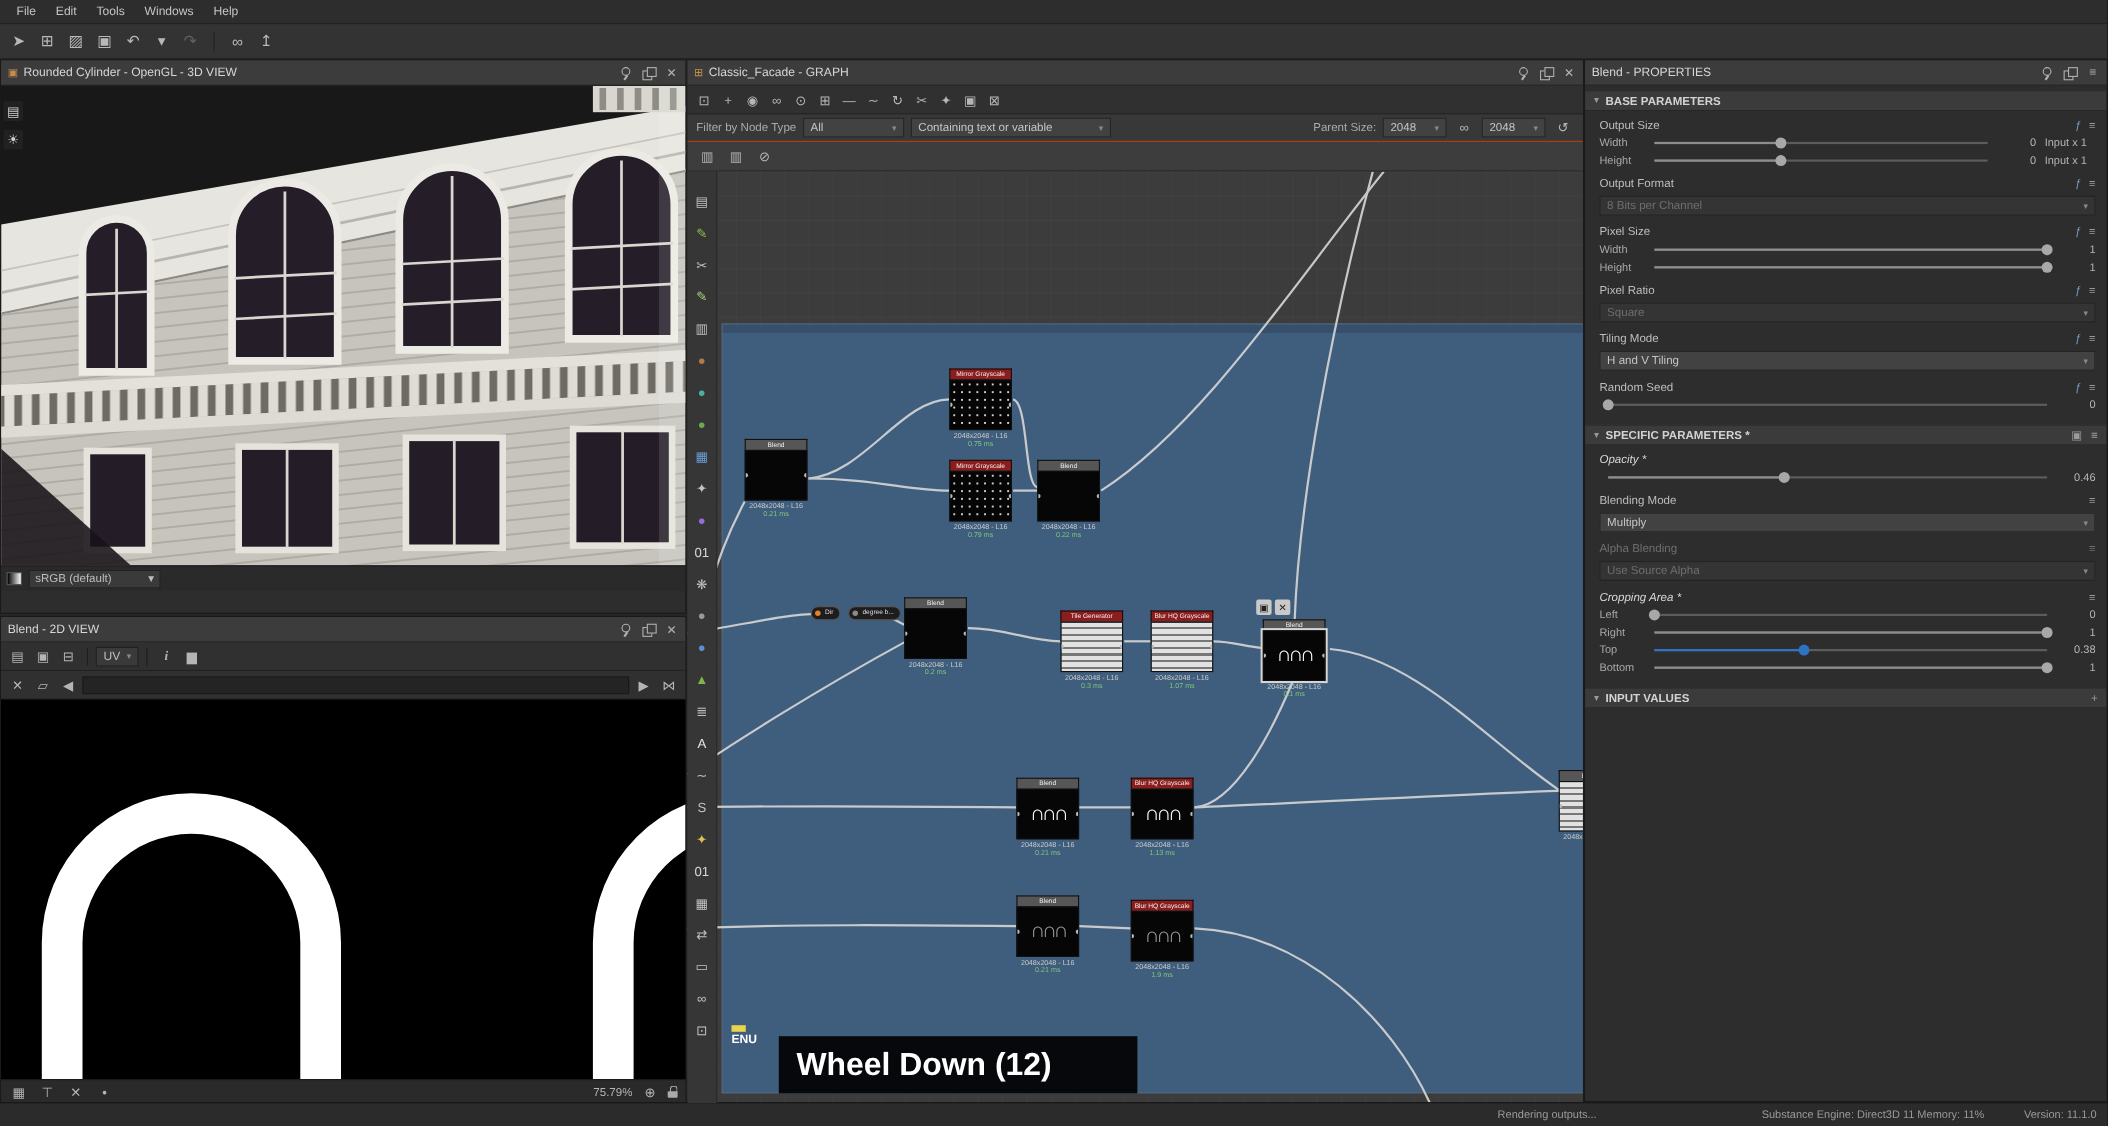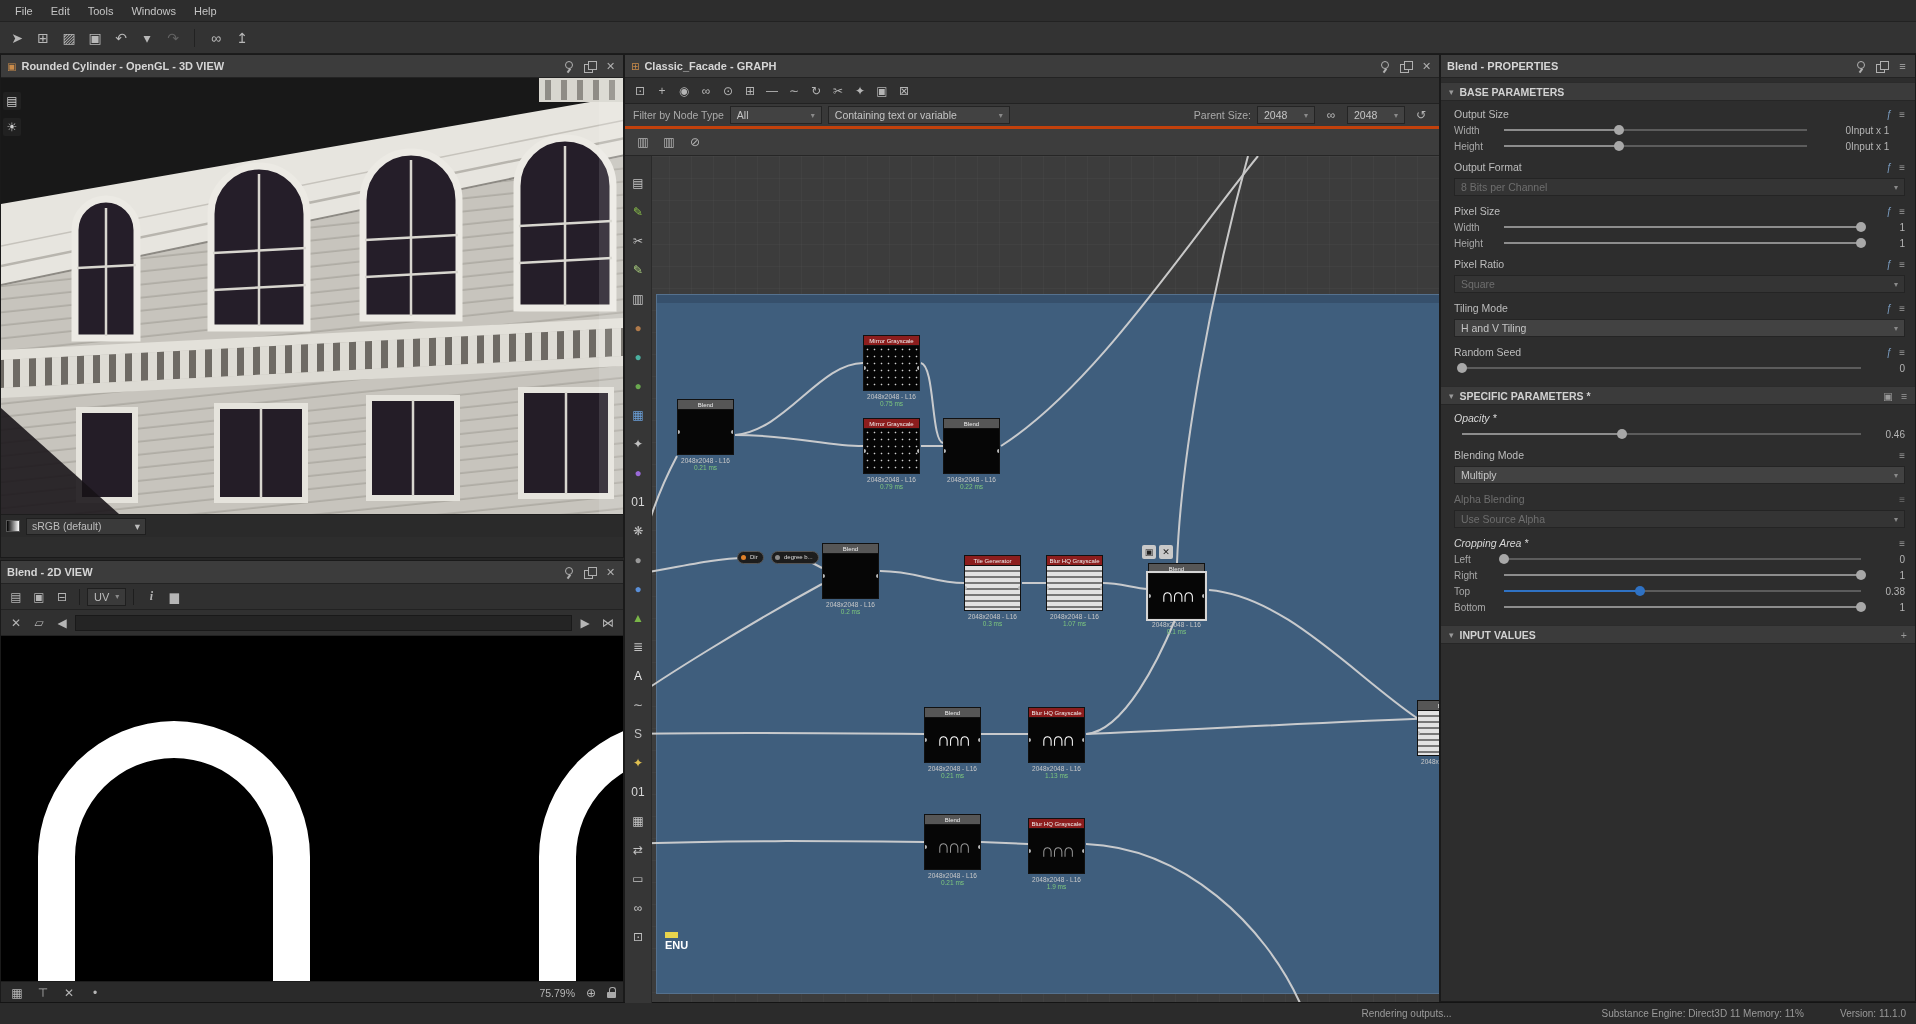--- a/index.html
+++ b/index.html
@@ -12,21 +12,21 @@
   .menu-item{padding:0 9px;line-height:22px;color:#c4c4c4;cursor:default;}
   .main-toolbar{position:absolute;left:0;top:22px;width:100%;height:32px;background:#333333;display:flex;align-items:center;padding-left:6px;border-bottom:1px solid #1c1c1c;gap:4px;}
   .tb-icon{width:22px;height:22px;display:flex;align-items:center;justify-content:center;color:#b8b8b8;font-size:14px;}
   .tb-icon.dim{opacity:.35;}
   .tb-icon.sep{width:1px;height:18px;background:#222;margin:0 6px;}
 
   
   .panel{position:absolute;background:#2d2d2d;border:1px solid #1a1a1a;}
   .panel-title{height:23px;background:#3c3c3c;display:flex;align-items:center;padding:0 6px;border-bottom:1px solid #232323;}
   .pt-icon{font-size:10px;margin-right:5px;color:#c98b4a;}
-  .pt-text{font-weight:bold;font-size:11px;color:#d6d6d6;white-space:nowrap;overflow:hidden;flex:1;}
+  .pt-text{font-weight:normal;font-size:11px;color:#d6d6d6;white-space:nowrap;overflow:hidden;flex:1;}
   .pt-right{display:flex;align-items:center;gap:8px;margin-left:auto;}
   .ticon{width:13px;height:13px;display:inline-flex;align-items:center;justify-content:center;color:#b0b0b0;font-size:11px;cursor:default;}
   .pin-icon{position:relative;}
   .pin-icon::before{content:"";position:absolute;left:3px;top:1px;width:6px;height:6px;border-radius:50%;border:1.5px solid #b0b0b0;}
   .pin-icon::after{content:"";position:absolute;left:6px;top:8px;width:1.5px;height:5px;background:#b0b0b0;transform:rotate(35deg);}
   .float-icon{position:relative;}
   .float-icon::before{content:"";position:absolute;left:1px;top:4px;width:7px;height:7px;border:1px solid #b0b0b0;}
   .float-icon::after{content:"";position:absolute;left:5px;top:1px;width:7px;height:7px;border:1px solid #b0b0b0;background:#3c3c3c;}
 
   
@@ -51,21 +51,21 @@
   .view2d-canvas{position:relative;height:345px;background:#000;overflow:hidden;}
   .view2d-status{height:22px;background:#2a2a2a;display:flex;align-items:center;padding:0 6px;gap:6px;border-top:1px solid #1d1d1d;}
   .zoom-label{margin-left:auto;color:#b5b5b5;font-size:10.5px;}
   .lock-icon{position:relative;width:10px;height:12px;display:inline-block;}
   .lock-icon::before{content:"";position:absolute;left:2px;top:0;width:5px;height:5px;border:1.5px solid #aaa;border-bottom:none;border-radius:3px 3px 0 0;}
   .lock-icon::after{content:"";position:absolute;left:0;top:5px;width:9px;height:6px;background:#aaa;border-radius:1px;}
 
   
   #pgraph{left:624px;top:54px;width:816px;height:948px;}
   .graph-tb{height:26px;background:#303030;display:flex;align-items:center;padding:0 5px;gap:2px;border-bottom:1px solid #222;}
-  .graph-filterbar{height:25px;background:#383838;display:flex;align-items:center;gap:6px;padding:0 8px;border-bottom:3px solid #c2410c;color:#aaa;font-size:10.5px;}
+  .graph-filterbar{height:25px;background:#383838;display:flex;align-items:center;gap:6px;padding:0 8px;border-bottom:1px solid #c2410c;color:#aaa;font-size:10.5px;}
   .dropdown{display:flex;align-items:center;justify-content:space-between;background:#424242;border:1px solid #242424;height:18px;padding:0 6px;color:#c5c5c5;font-size:10.5px;white-space:nowrap;}
   .dropdown.disabled{color:#6e6e6e;background:#343434;}
   .dropdown .arr{color:#8a8a8a;font-size:8px;margin-left:6px;}
   .graph-tabstrip{height:27px;background:#3d3d3d;display:flex;align-items:center;gap:6px;padding:0 8px;border-bottom:1px solid #262626;}
   .graph-canvas{position:relative;height:847px;background:#3c3c3c;overflow:hidden;
      background-image:linear-gradient(rgba(255,255,255,.025) 1px,transparent 1px),linear-gradient(90deg,rgba(255,255,255,.025) 1px,transparent 1px);background-size:22px 22px;}
   .blue-frame{position:absolute;left:31px;top:138px;width:900px;height:700px;background:linear-gradient(#36506c 0 8px,#3f5e7d 8px);border:1px solid #55718e;}
   .edges{position:absolute;left:0;top:0;width:816px;height:847px;}
   .palette{position:absolute;left:0;top:0;bottom:0;width:27px;background:#363636;border-right:1px solid #2a2a2a;display:flex;flex-direction:column;align-items:center;padding-top:12px;gap:0;z-index:8;}
   .pal-icon{height:29px;display:flex;align-items:center;justify-content:center;font-size:12px;width:100%;}
@@ -103,21 +103,21 @@
   .section-h .hicons{margin-left:auto;display:flex;gap:8px;color:#9a9a9a;font-weight:normal;}
   .pgroup-label{display:flex;align-items:center;justify-content:space-between;padding:7px 10px 2px 13px;color:#bdbdbd;font-size:10.5px;gap:11px;}
   .pgroup-label .fx{font-style:italic;color:#d8d8d8;}
   .pgroup-label.dim span{color:#6e6e6e;text-align:center;}
   .gicons{display:flex;gap:7px;align-items:center;}
   .gfunc{color:#7a9cc0;font-size:10px;}
   .gmenu{color:#9a9a9a;font-size:10px;}
   .prow{display:flex;align-items:center;height:16px;padding:0 10px 0 13px;}
   .plabel{width:42px;color:#a8a8a8;font-size:10px;}
   .pvalue{width:36px;text-align:right;color:#b5b5b5;font-size:10px;}
-  .psuffix{width:54px;text-align:left;color:#b5b5b5;font-size:10px;}
+  .psuffix{width:54px;text-align:center;color:#b5b5b5;font-size:10px;}
   .slider{position:relative;flex:1;height:14px;margin:0 8px;}
   .slider .track{position:absolute;left:0;right:0;top:6px;height:2px;background:#5c5c5c;}
   .slider .fill{position:absolute;left:0;top:6px;height:2px;width:var(--pct,0%);background:#8d8d8d;}
   .slider .handle{position:absolute;top:2px;left:calc(var(--pct,0%) - 5px);width:10px;height:10px;border-radius:50%;background:#a8a8a8;}
   .prow.accent .fill{background:#2f72c4;}
   .prow.accent .handle{background:#2f72c4;}
   .pdrop-wrap{padding:3px 10px 2px 13px;text-align:center;}
 
   
   .statusbar{position:absolute;left:0;top:1002px;width:100%;height:22px;background:#2b2b2b;border-top:1px solid #141414;display:flex;align-items:center;padding:0 10px;color:#9a9a9a;font-size:10px;}
@@ -520,20 +520,21 @@
           <span class="pal-icon" style="color: rgb(194, 194, 194);">⇄</span>
           <span class="pal-icon" style="color: rgb(194, 194, 194);">▭</span>
           <span class="pal-icon" style="color: rgb(194, 194, 194);">∞</span>
           <span class="pal-icon" style="color: rgb(194, 194, 194);">⊡</span>
       </div>
 
       <div class="enu-badge">
         <div class="enu-flag"></div>
         <span>ENU</span>
       </div>
+      <div class="wheel-overlay-text">Wheel Down (12)</div>
     </div>
   </div>
 
   <div class="panel" id="pprops">
     <div class="panel-title">
       <span class="pt-text">Blend - PROPERTIES</span>
       <span class="pt-right">
         <span class="ticon pin-icon"></span>
         <span class="ticon float-icon"></span>
         <span class="ticon">≡</span>

